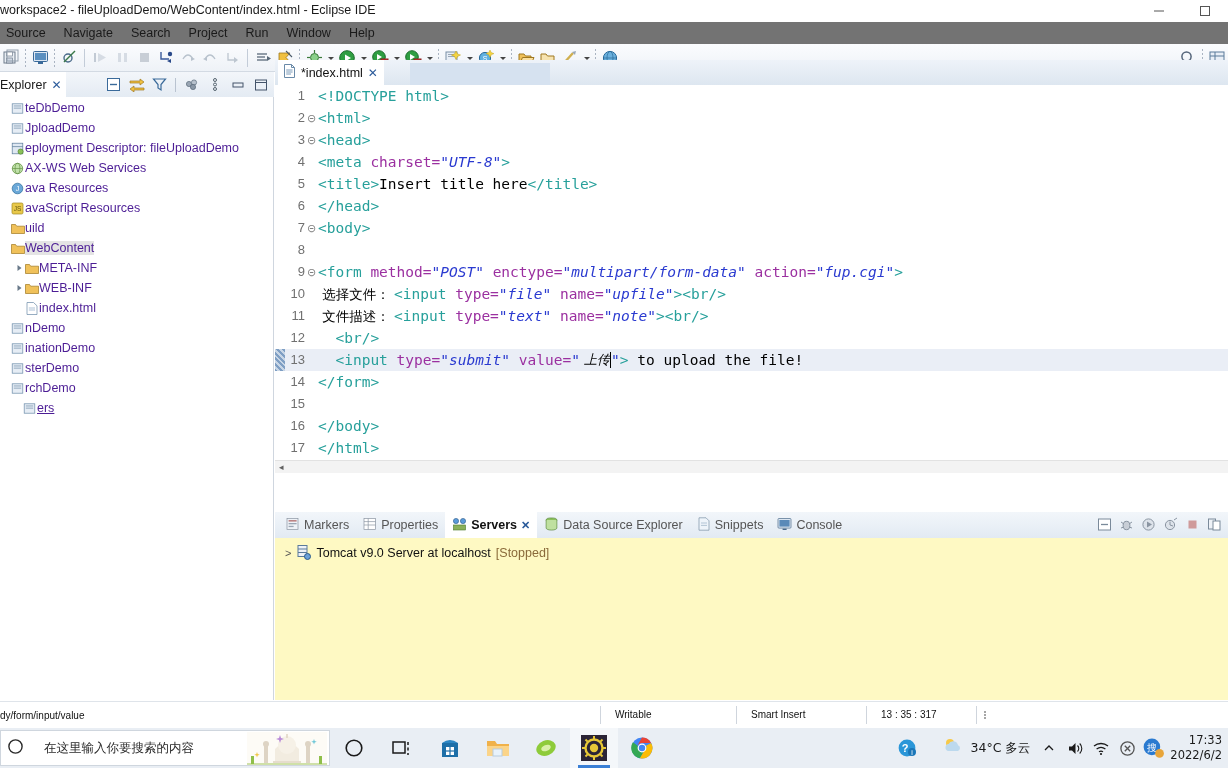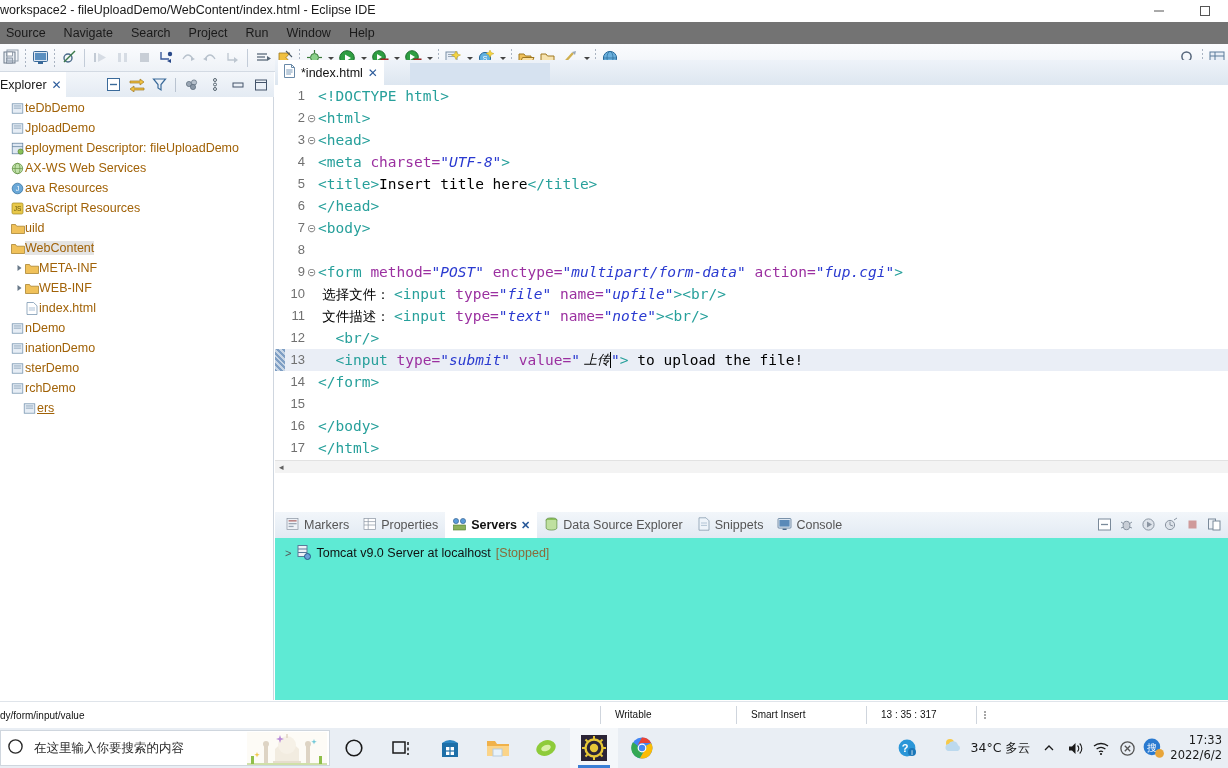--- a/index.html
+++ b/index.html
@@ -70,21 +70,21 @@
   }
   .view-tab .close-x { font-size: 12px; color: #2a5a9a; }
   .view-tools { position: absolute; right: 3px; top: 2px; display: flex; align-items: center; gap: 2px; }
   .vt { width: 21px; height: 21px; display: flex; align-items: center; justify-content: center; }
   .vt svg { display: block; }
   .vt-sep { width: 1px; height: 14px; background: #b9c3d0; margin: 0 3px; }
 
   .tree { position: absolute; left: 0; top: 26px; width: 274px; bottom: 0; overflow: hidden; }
   .trow {
     height: 20px; display: flex; align-items: center;
-    font-size: 12.5px; color: #a16207; white-space: nowrap;
+    font-size: 12.5px; color: #4c1d95; white-space: nowrap;
   }
   .trow .tlabel { display: inline-block; }
   .trow.sel .tlabel { background: #e4e4e4; }
   .tarrow { width: 10px; height: 20px; display: flex; align-items: center; justify-content: center; flex: none; }
   .tico { width: 15px; height: 20px; display: flex; align-items: center; justify-content: center; flex: none; }
 
   
   .editor-area {
     position: absolute; left: 275px; top: 60px; width: 953px; height: 438px;
     background: #fff;
@@ -151,21 +151,21 @@
   .hscroll {
     position: absolute; left: 0; bottom: 0; width: 953px; height: 13px;
     background: #f3f3f3; border-top: 1px solid #e2e2e2;
     display: flex; align-items: center;
   }
   .hscroll .arr { font-size: 9px; color: #606060; padding: 0 4px; }
 
   
   .bottom {
     position: absolute; left: 275px; top: 512px; width: 953px; height: 188px;
-    background: #5eead4;
+    background: #fef9c3;
   }
   .btabrow {
     position: absolute; left: 0; top: 0; width: 953px; height: 26px;
     background: linear-gradient(#f2f6fa, #e2eaf3);
     display: flex; align-items: center; padding-left: 4px;
   }
   .btab {
     display: flex; align-items: center; gap: 4px;
     font-size: 12.5px; color: #555; padding: 0 7px; height: 26px;
   }
@@ -194,21 +194,21 @@
 
   
   .taskbar {
     position: absolute; left: 0; top: 728px; width: 1228px; height: 40px;
     background: #e9eef4;
     display: flex; align-items: center;
   }
   .searchbox {
     position: absolute; left: 0; top: 2px; width: 330px; height: 36px;
     background: #fff; border: 1px solid #cfd6de;
-    display: flex; align-items: center; gap: 10px; padding-left: 6px;
+    display: flex; align-items: center; gap: 20px; padding-left: 6px;
     overflow: hidden;
   }
   .searchbox .sphrase { font-size: 12.5px; color: #2a2a2a; font-family: "DejaVu Sans", sans-serif; }
   .search-thumb { position: absolute; right: 2px; top: 1px; width: 80px; height: 34px; }
   .tb-apps { position: absolute; left: 330px; top: 0; height: 40px; display: flex; align-items: center; }
   .tbapp {
     width: 48px; height: 40px; display: flex; align-items: center; justify-content: center;
     position: relative;
   }
   .tbapp.active { background: #f4f7fa; }

